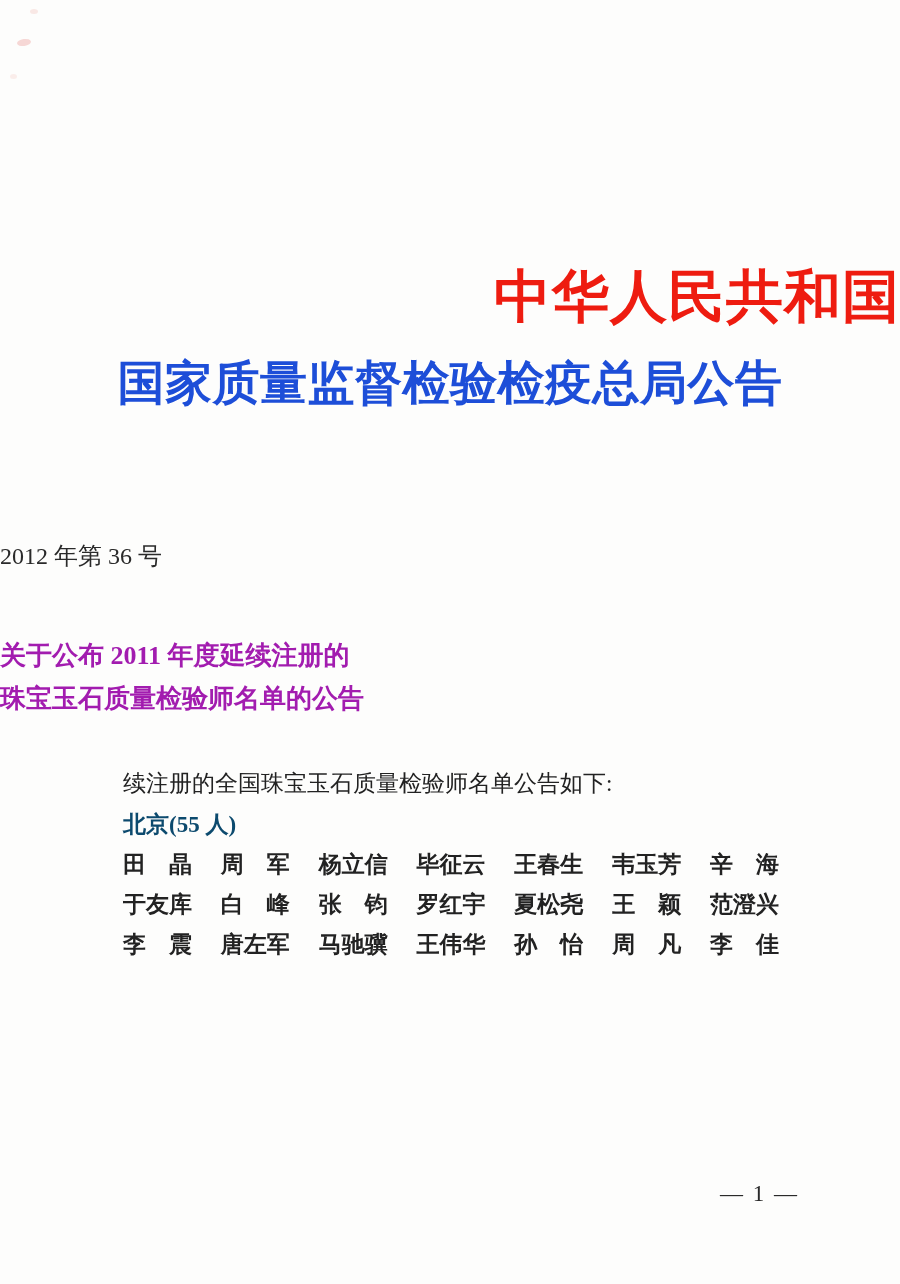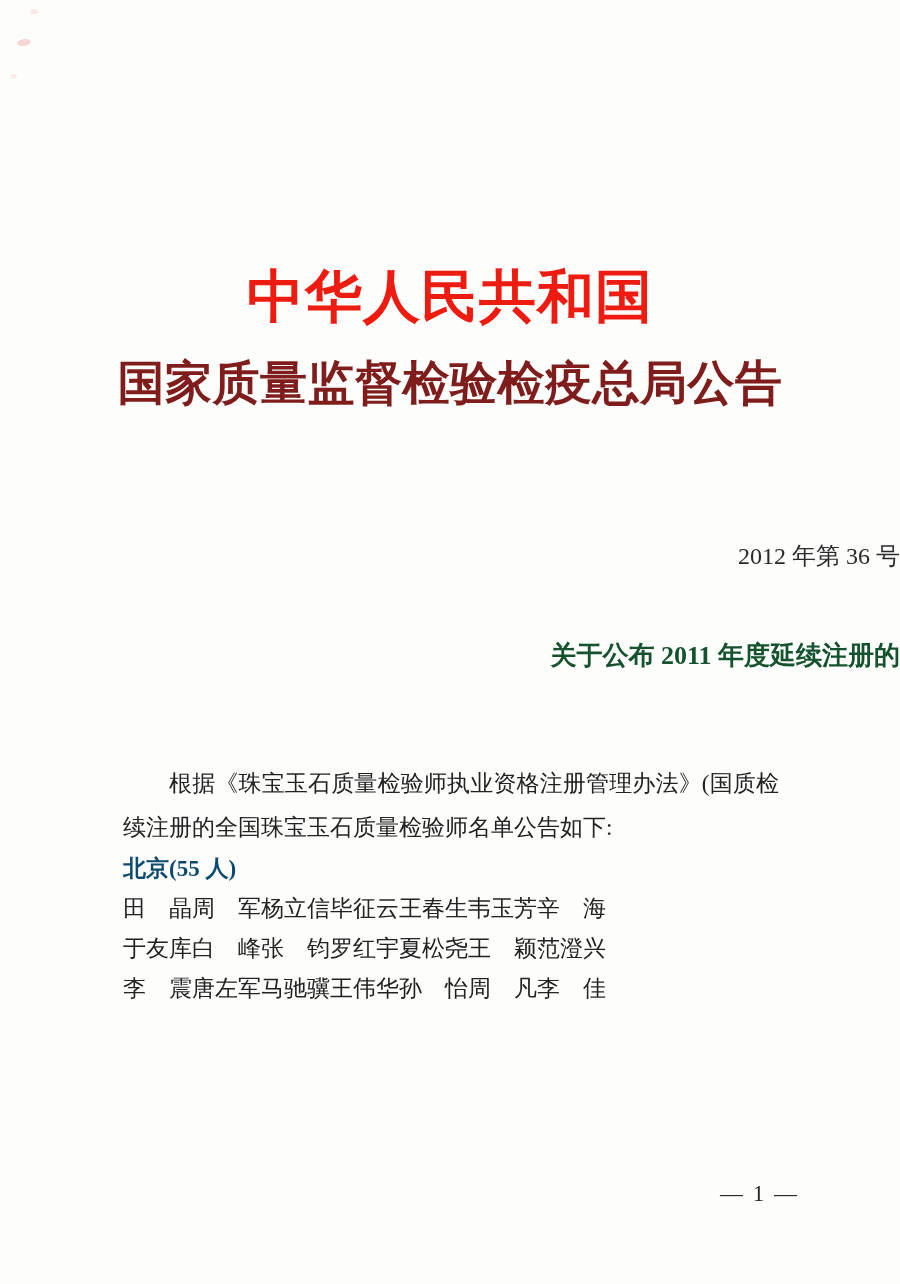--- a/index.html
+++ b/index.html
@@ -23,58 +23,58 @@
     pointer-events: none;
   }
   .speck-1 { left: 17px; top: 39px; width: 14px; height: 7px; background: rgba(230,120,110,0.28); transform: rotate(-8deg); }
   .speck-2 { left: 30px; top: 9px;  width: 8px;  height: 5px; background: rgba(235,140,130,0.18); }
   .speck-3 { left: 10px; top: 74px; width: 7px;  height: 5px; background: rgba(235,140,130,0.14); }
 
   .red-title-1 {
     position: absolute;
     left: 0; right: 0;
     top: 266px;
-    text-align: center;
+    text-align: right;
     font-size: 57px;
     line-height: 62px;
     font-weight: 700;
     color: #ee1c10;
     letter-spacing: 1px;
     white-space: nowrap;
   }
   .red-title-2 {
     position: absolute;
     left: 0; right: 0;
     top: 354px;
     text-align: center;
     font-size: 47px;
     line-height: 58px;
     font-weight: 700;
-    color: #7f1d1d;
+    color: #1d4ed8;
     letter-spacing: 0.5px;
     white-space: nowrap;
   }
   .doc-number {
     position: absolute;
     left: 0; right: 0;
     top: 541px;
-    text-align: right;
+    text-align: left;
     font-size: 24px;
     line-height: 30px;
     color: #2a2a2a;
   }
   .subject {
     position: absolute;
     left: 0; right: 0;
     top: 634px;
-    text-align: right;
+    text-align: left;
     font-weight: 700;
     font-size: 26px;
     line-height: 43px;
-    color: #14532d;
+    color: #a21caf;
   }
   .body-block {
     position: absolute;
     left: 123px;
     top: 762px;
     width: 656px;
     font-size: 23px;
     color: #222222;
   }
   .para-line {
@@ -84,22 +84,24 @@
   .para-line.fill { text-align-last: justify; }
   .para-line.first { text-indent: 2em; }
   .region-heading {
     line-height: 38px;
     font-weight: 700;
     color: #0c4a6e;
   }
   .names-grid { margin-top: 0; }
   .name-row {
     display: flex;
+    justify-content: space-between;
     height: 40px;
     align-items: center;
+    font-weight: bold;
   }
   .person-name {
     display: inline-block;
     width: 3em;
     text-align: justify;
     text-align-last: justify;
     white-space: nowrap;
   }
   .page-number {
     position: absolute;
@@ -121,25 +123,25 @@
   <div class="speck speck-3"></div>
 
   <div class="red-title-1">中华人民共和国</div>
 
   <div class="red-title-2">国家质量监督检验检疫总局公告</div>
 
   <div class="doc-number">2012 年第 36 号</div>
 
   <div class="subject">
     <div>关于公布 2011 年度延续注册的</div>
+    <div>珠宝玉石质量检验师名单的公告</div>
   </div>
 
   <div class="body-block">
     <div id="paragraph-container">
-        <div class="para-line first fill">根据《珠宝玉石质量检验师执业资格注册管理办法》(国质检</div>
         <div class="para-line">续注册的全国珠宝玉石质量检验师名单公告如下:</div>
       </div>
     <div class="region-heading">北京(55 人)</div>
     <div class="names-grid" id="names-container">
         <div class="name-row">
           <span class="person-name">田晶</span>
           <span class="person-name">周军</span>
           <span class="person-name">杨立信</span>
           <span class="person-name">毕征云</span>
           <span class="person-name">王春生</span>

